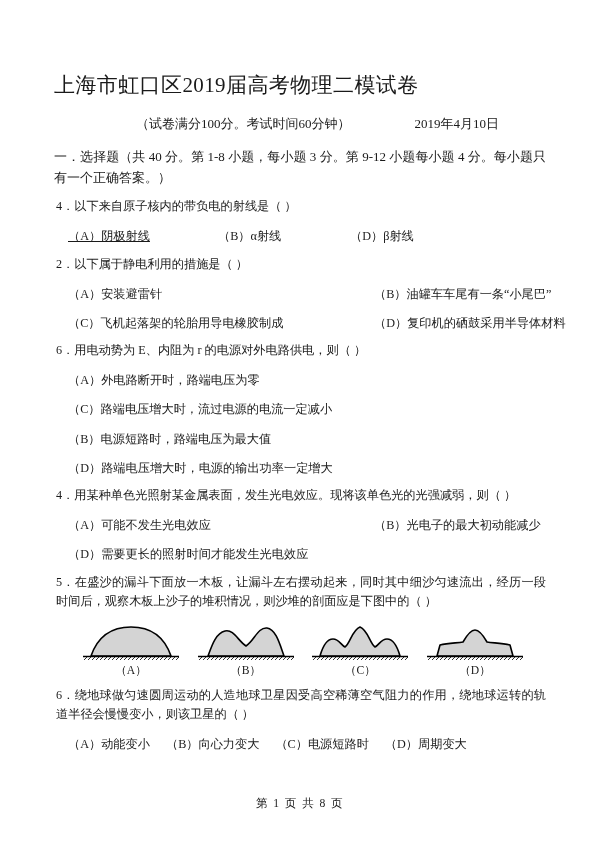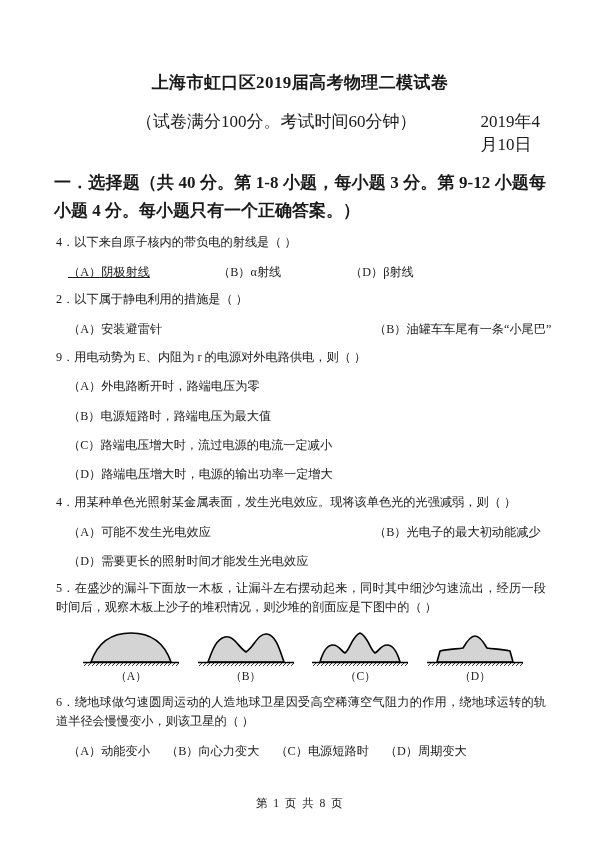--- a/index.html
+++ b/index.html
@@ -18,46 +18,45 @@
   .page {
     box-sizing: border-box;
     width: 600px;
     height: 849px;
     padding: 72px 54px 0 54px;
     position: relative;
   }
 
   
   .doc-title {
-    text-align: center;
-    font-size: 17px;
-    font-weight: bold;
+    font-size: 21px;
+    font-weight: normal;
     letter-spacing: 0.4px;
     margin: 0 0 16px 0;
     line-height: 1.3;
   }
   .subline {
     display: flex;
     align-items: baseline;
-    font-size: 17px;
+    font-size: 13px;
     margin: 0 0 13px 0;
     padding-left: 14px;
   }
   .subline .info {
     flex: 0 0 auto;
     margin-left: 68px;
   }
   .subline .date {
     margin-left: 64px;
   }
 
   
   .section-head {
-    font-size: 17px;
-    font-weight: bold;
+    font-size: 13px;
+    font-weight: normal;
     line-height: 1.62;
     margin: 0 0 5px 0;
     text-align: justify;
   }
 
   
   .q {
     margin: 0;
   }
   .q-stem {
@@ -150,32 +149,36 @@
       <span class="opt">（D）β射线</span>
     </div>
   </div>
 
   <div class="q">
     <div class="q-stem">2．以下属于静电利用的措施是（      ）</div>
     <div class="opts two">
       <span class="opt">（A）安装避雷针</span>
       <span class="opt">（B）油罐车车尾有一条“小尾巴”</span>
     </div>
-  </div>
-
-  <div class="q">
-    <div class="q-stem">9．用电动势为 E、内阻为 r 的电源对外电路供电，则（      ）</div>
+    <div class="opts two">
+      <span class="opt">（C）飞机起落架的轮胎用导电橡胶制成</span>
+      <span class="opt">（D）复印机的硒鼓采用半导体材料</span>
+    </div>
+  </div>
+
+  <div class="q">
+    <div class="q-stem">6．用电动势为 E、内阻为 r 的电源对外电路供电，则（      ）</div>
     <div class="opts one">
       <span class="opt">（A）外电路断开时，路端电压为零</span>
     </div>
     <div class="opts one">
+      <span class="opt">（C）路端电压增大时，流过电源的电流一定减小</span>
+    </div>
+    <div class="opts one">
       <span class="opt">（B）电源短路时，路端电压为最大值</span>
-    </div>
-    <div class="opts one">
-      <span class="opt">（C）路端电压增大时，流过电源的电流一定减小</span>
     </div>
     <div class="opts one">
       <span class="opt">（D）路端电压增大时，电源的输出功率一定增大</span>
     </div>
   </div>
 
   <div class="q">
     <div class="q-stem">4．用某种单色光照射某金属表面，发生光电效应。现将该单色光的光强减弱，则（      ）</div>
     <div class="opts two">
       <span class="opt">（A）可能不发生光电效应</span>

